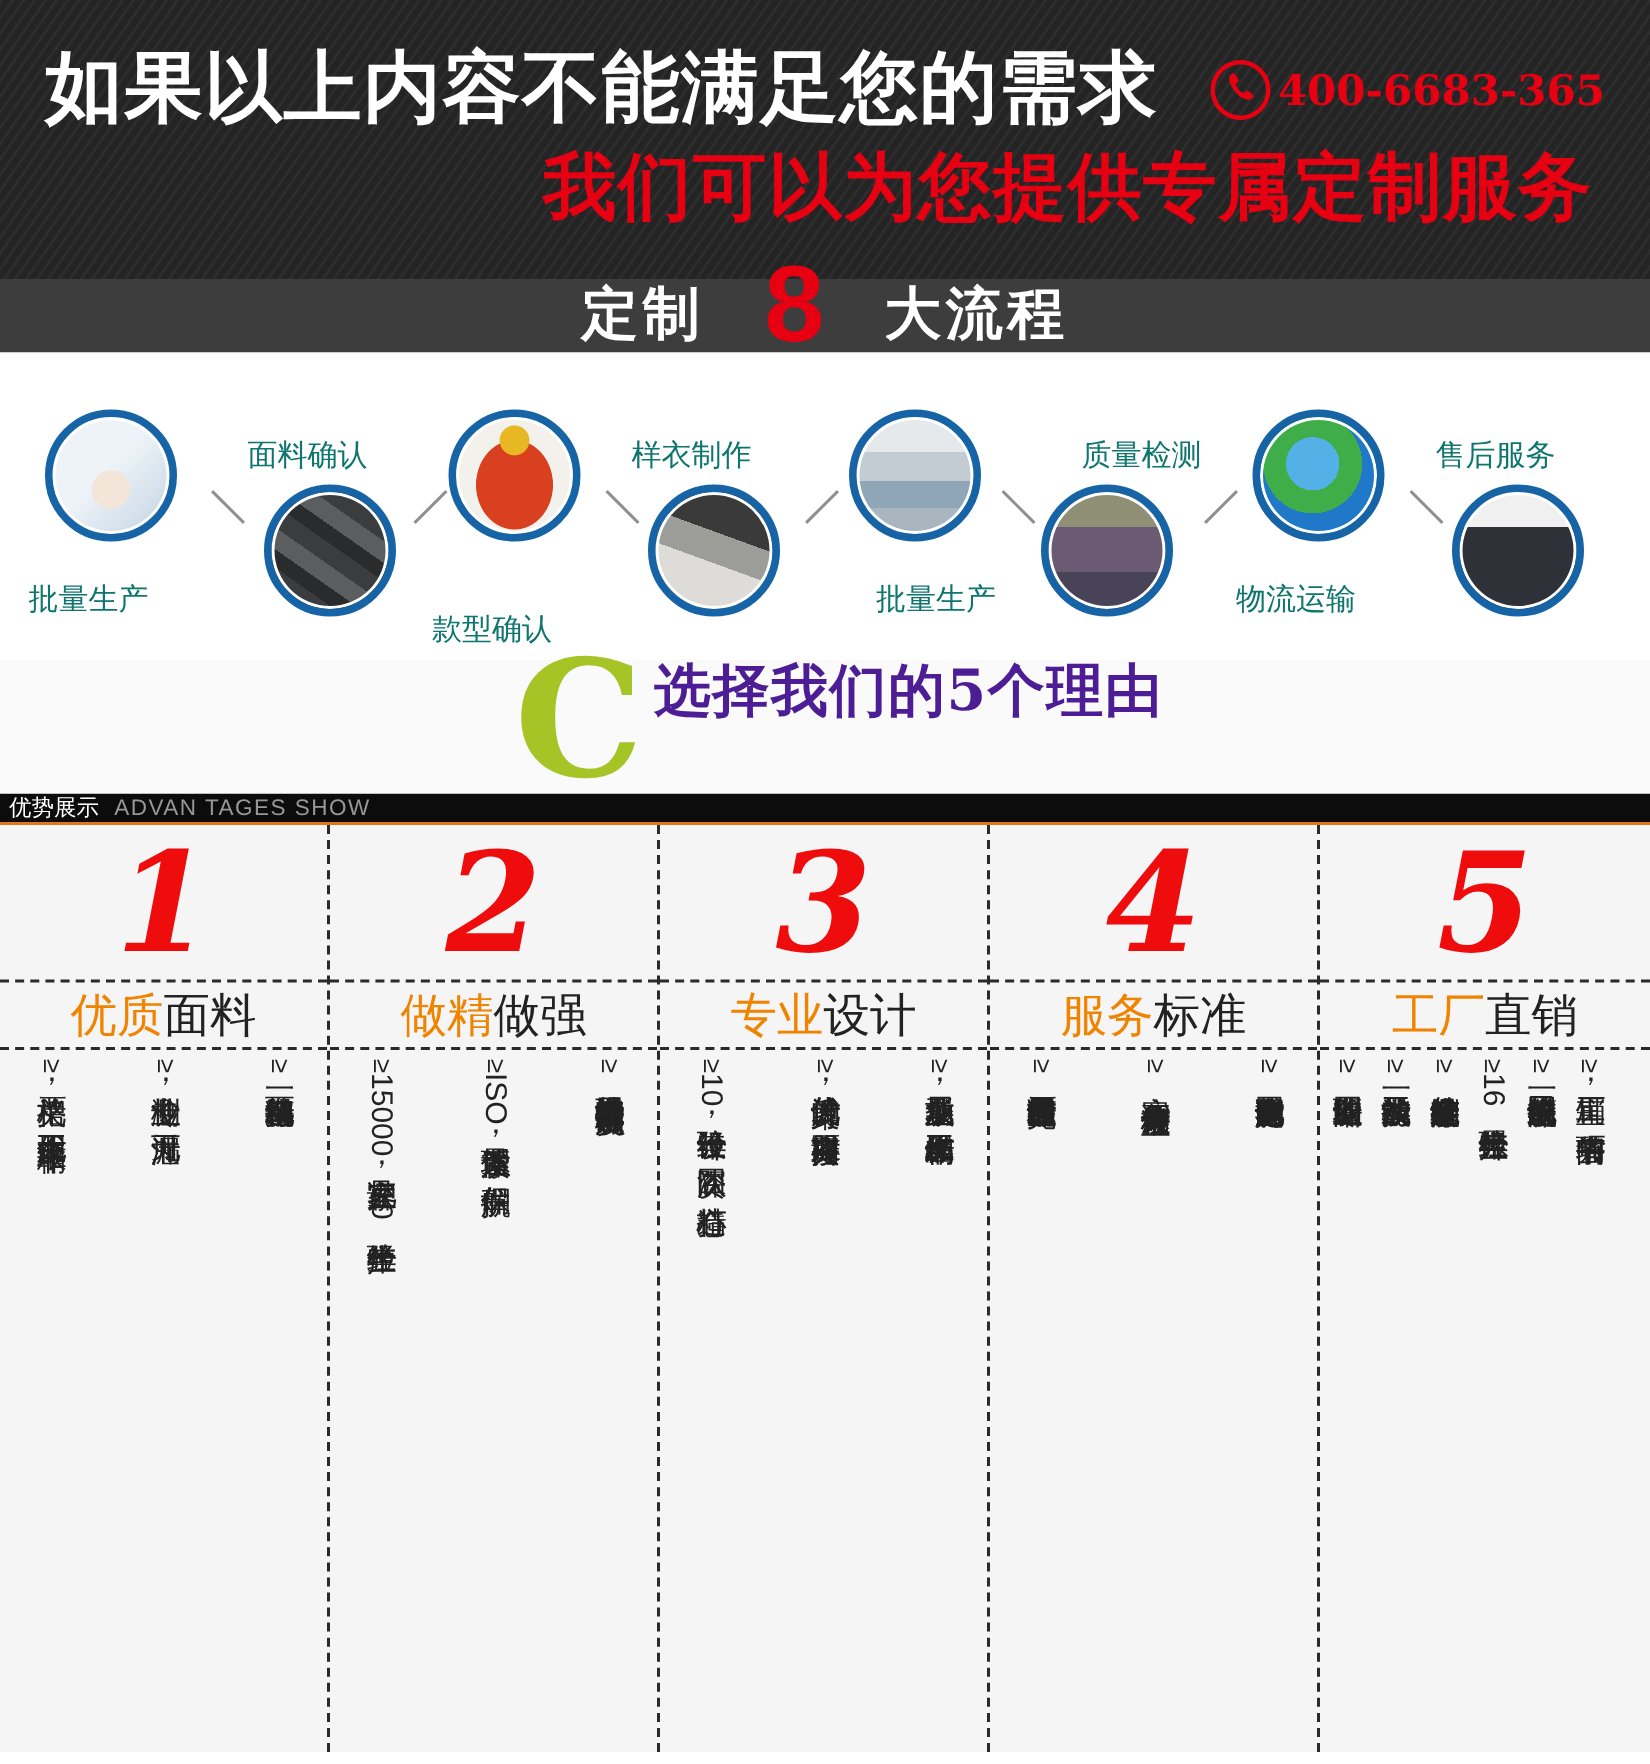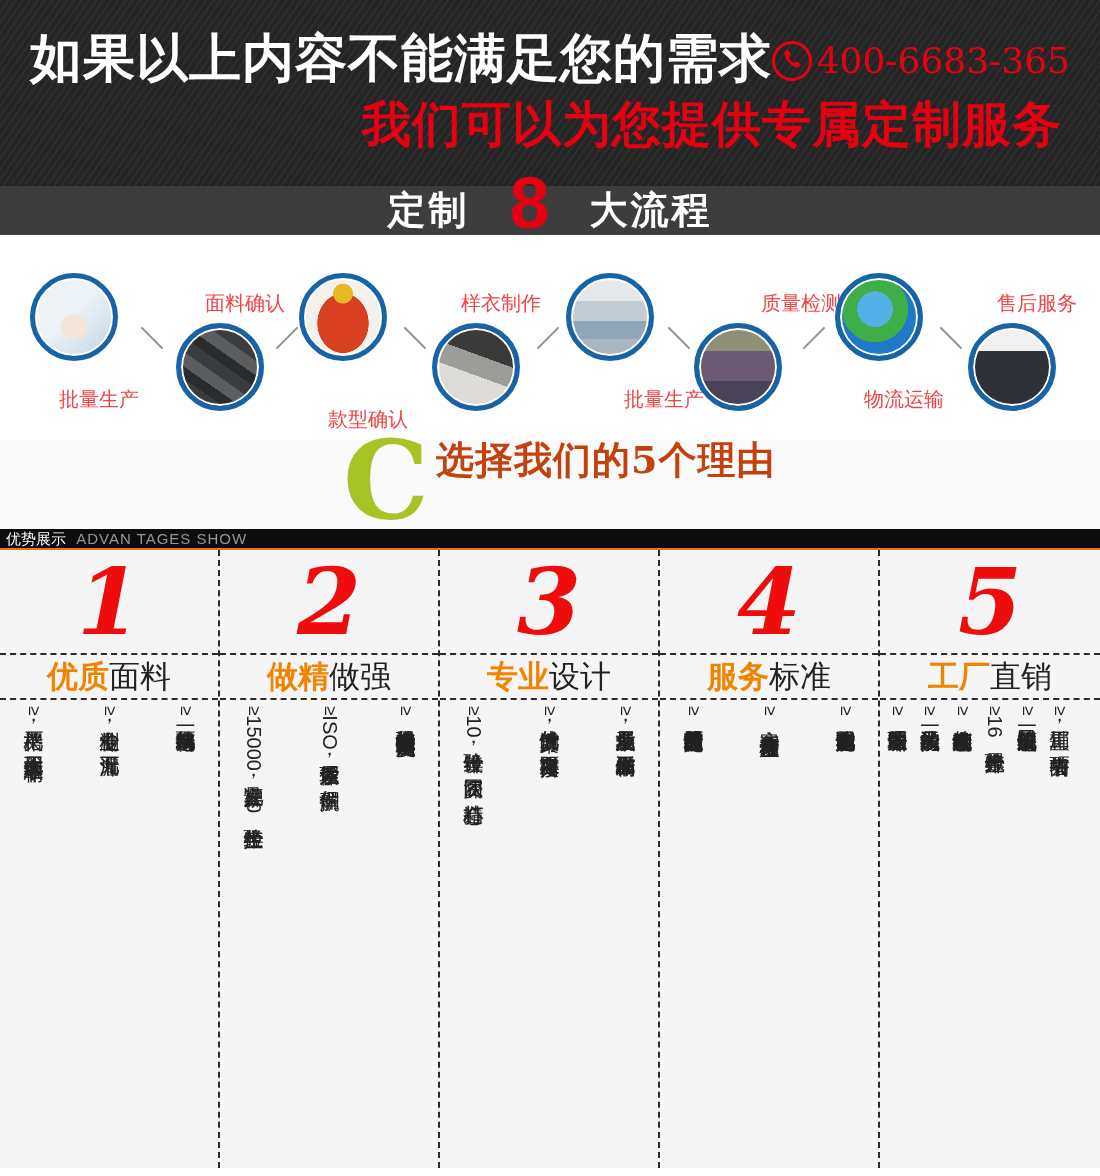--- a/index.html
+++ b/index.html
@@ -8,67 +8,67 @@
 
   
   .banner { position:relative; height:186px;
     background:#242424;
     background-image:repeating-linear-gradient(125deg, rgba(255,255,255,0.045) 0 2px, rgba(0,0,0,0) 2px 6px);
   }
   .banner-headline { position:absolute; left:30px; top:24px; font-size:52px; font-weight:bold; color:#ffffff; letter-spacing:1px; white-space:nowrap; }
   .banner-sub { position:absolute; right:38px; top:92px; font-size:49px; font-weight:bold; color:#e60012; letter-spacing:1px; white-space:nowrap; }
   .phone-wrap { position:absolute; right:30px; top:40px; display:flex; align-items:center; }
   .phone-circle { width:40px; height:40px; border:3px solid #e60012; border-radius:50%; display:flex; align-items:center; justify-content:center; margin-right:5px; transform:rotate(-8deg); }
-  .phone-number { font-family:"DejaVu Serif", serif; font-weight:normal; font-size:36px; color:#e60012; letter-spacing:0; white-space:nowrap; }
+  .phone-number { font-family:"DejaVu Serif", serif; font-weight:bold; font-size:28px; color:#e60012; letter-spacing:0; white-space:nowrap; }
 
   
   .ptitle-bar { height:49px; background:#3d3d3d; display:flex; align-items:center; justify-content:center;gap:32px; }
   .pt-word { font-size:38px; font-weight:bold; color:#ffffff; letter-spacing:3px; line-height:49px; }
   .pt-num { font-size:72px; font-weight:bold; color:#e60012; line-height:49px; margin:0 8px; position:relative; top:-7px; }
 
   
   .process { position:relative; height:205px; background:#ffffff; }
   .circle { position:absolute; width:88px; height:88px; border-radius:50%; border:5px solid #1663a5; box-shadow:inset 0 0 0 2px #ffffff; }
   .circle.hi { top:38px; }
   .circle.lo { top:88px; }
-  .step-label { position:absolute; width:120px; text-align:right; font-size:20px; color:#ef4444; white-space:nowrap; }
+  .step-label { position:absolute; width:120px; text-align:left; font-size:20px; color:#0f766e; white-space:nowrap; }
   .step-label.below { top:151px; }
   .step-label.above { top:55px; }
   .conn { position:absolute; width:30px; height:2px; background:#8f8f8f; top:102px; }
   .conn.down { transform:rotate(45deg); }
   .conn.up { transform:rotate(-45deg); }
   
   .p1 { background:radial-gradient(circle at 50% 62%, #f3e6d8 0 20%, rgba(0,0,0,0) 21%), linear-gradient(135deg,#eef3f8 0 45%,#c2d3e2); }
   .p2 { background:repeating-linear-gradient(35deg,#5b5d5f 0 12px,#3a3c3e 12px 24px,#292b2d 24px 34px); }
   .p3 { background:radial-gradient(circle at 50% 20%, #e8b824 0 13%, rgba(0,0,0,0) 14%), radial-gradient(ellipse at 50% 58%, #d8401f 0 46%, rgba(0,0,0,0) 47%), #f3f1ec; }
   .p4 { background:linear-gradient(200deg,#3a3a3a 0 38%,#9c9c98 38% 58%,#dddcd8 58%); }
   .p5 { background:linear-gradient(180deg,#e5e9ec 0 30%,#c3ccd3 30% 55%,#8fa5b8 55% 78%,#aab6bf 78%); }
   .p6 { background:linear-gradient(180deg,#8f8f76 0 30%,#6a5a74 30% 68%,#494358 68%); }
   .p7 { background:radial-gradient(circle at 45% 40%, #53b1e8 0 28%, #3fae49 28% 52%, #1f78c8 52% 74%, #2c9bd6 74%); }
   .p8 { background:linear-gradient(180deg,#f0f0f0 0 30%,#2e3138 30%); }
 
   
   .choose { position:relative; height:89px; background:#fafafa; }
   .choose-c { position:absolute; left:343px; top:-6px; font-family:"DejaVu Serif", serif; font-weight:bold; font-size:108px; line-height:92px; color:#a6c426; }
-  .choose-cn { position:absolute; left:436px; top:1px; font-family:"DejaVu Serif", serif; font-weight:bold; font-size:38px; line-height:1; color:#c2410c; letter-spacing:1px; white-space:nowrap; }
+  .choose-cn { position:absolute; left:436px; top:1px; font-family:"DejaVu Serif", serif; font-weight:bold; font-size:38px; line-height:1; color:#4c1d95; letter-spacing:1px; white-space:nowrap; }
   .choose-en { position:absolute; left:433px; top:37px; font-family:"DejaVu Serif", serif; font-weight:bold; font-size:54px; line-height:1; color:#ee8400; letter-spacing:5px; white-space:nowrap; }
 
   
   .adv-bar { height:21px; background:#0c0c0c; border-bottom:2px solid #e07818; line-height:19px; padding-left:6px; font-size:15px; white-space:nowrap; }
   .adv-bar .cn { color:#ffffff; }
   .adv-bar .en { color:#979797; margin-left:6px; letter-spacing:1px; }
 
   
   .adv-grid { display:flex; background:#f5f5f5; }
   .adv-col { width:220px; }
   .adv-col:not(:last-child) { border-right:2px dashed #2a2a2a; }
   .num-box { height:103px; display:flex; align-items:center; justify-content:center; }
   .num { font-family:"DejaVu Serif", serif; font-style:italic; font-weight:bold; font-size:92px; line-height:1; color:#ee0c0c; }
   .head-box { height:47px; border-top:2px dashed #2a2a2a; border-bottom:2px dashed #2a2a2a; display:flex; align-items:center; justify-content:center; font-size:31px; white-space:nowrap; }
-  .head-orange { color:#f08300; font-weight:bold; }
+  .head-orange { color:#f08300; font-weight:normal; }
   .head-black { color:#222222; }
   .texts { height:468px; display:flex; flex-direction:row-reverse; justify-content:space-between; align-items:flex-start; padding:6px 22px 0 24px; }
   .adv-col.six .texts { padding:6px 30px 0 8px; }
   .vtext { writing-mode:vertical-rl; text-orientation:mixed; font-size:20px; line-height:20px; letter-spacing:0; color:#222222; flex-shrink:0; }
   .check { font-size:17px; color:#222222; }
   .footer-strip { height:16px; background:#ffffff; }
 </style>
 </head>
 <body>
 

